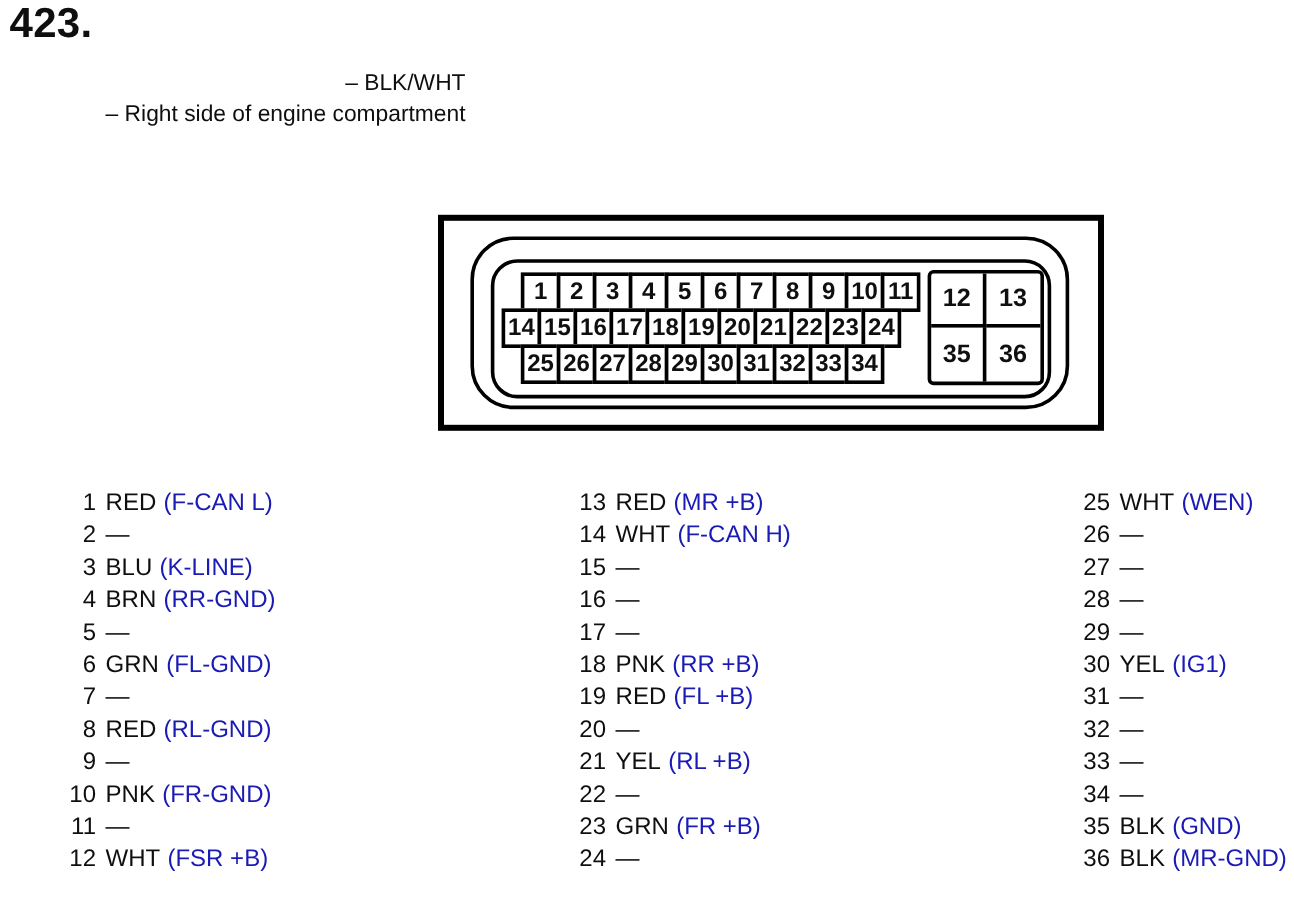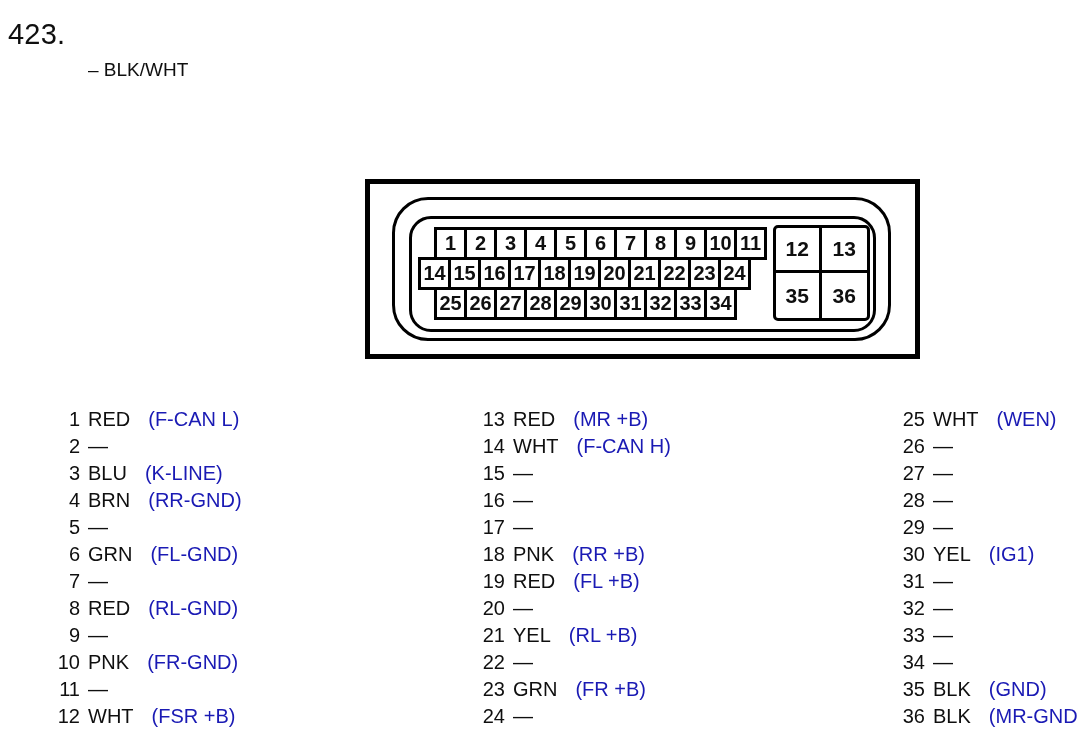--- a/index.html
+++ b/index.html
@@ -5,21 +5,21 @@
   * { margin:0; padding:0; box-sizing:border-box; }
   html,body { width:1078px; height:750px; }
   body {
     position:relative;
     background:#ffffff;
     font-family:"Liberation Sans", sans-serif;
     color:#0f0f0f;
     overflow:hidden;
   }
   
-  .title { position:absolute; left:8px; top:18px; display:flex; font-weight:normal; font-size:29px; letter-spacing:0.2px; }
+  .title { position:absolute; left:8px; top:0; display:flex; font-weight:bold; font-size:35px; letter-spacing:0.2px; }
   .title-num { display:inline-block; width:82px; }
   
   .notes { position:absolute; left:88px; top:57px; font-size:19px; line-height:26px;text-align:right; }
   
   .connector { position:absolute; left:365px; top:179px; width:555px; height:180px; border:5px solid #000; background:#fff; }
   .round1 { position:absolute; left:22px; top:13px; width:499px; height:144px; border:3px solid #000; border-radius:36px; }
   .round2 { position:absolute; left:39px; top:32px; width:467px; height:116px; border:3px solid #000; border-radius:22px; }
   .pin-row { position:absolute; display:flex; }
   .pin-row.r0 { left:64px; top:43px; }
   .pin-row.r1 { left:48px; top:73px; }
@@ -39,31 +39,32 @@
   .side-cell.colL { border-right:3px solid #000; }
   .side-cell.rowT { border-bottom:3px solid #000; }
   
   .pin-col { position:absolute; top:406px; font-size:20px; line-height:27px; }
   .pin-col.c1 { left:40px; }
   .pin-col.c2 { left:465px; }
   .pin-col.c3 { left:885px; }
   .pin-line { display:flex; }
   .pnum { display:inline-block; width:40px; text-align:right; margin-right:8px; flex:none; }
   .pwire { white-space:pre; }
-  .psig { color:var(--signal-blue, #1a1ab4); margin-left:18px; white-space:pre; }
+  .psig { color:var(--signal-blue, #1a1ab4); margin-left:6px; white-space:pre; }
 </style>
 </head>
 <body>
 
 <h1 class="title">
   <span class="title-num">423.</span>
 </h1>
 
 <div class="notes">
   <div class="note-line">– BLK/WHT</div>
+  <div class="note-line">– Right side of engine compartment</div>
 </div>
 
 <div class="connector">
   <div class="round1"></div>
   <div class="round2"></div>
   <div class="pin-row r0">
       <div class="pin-cell">1</div>
       <div class="pin-cell">2</div>
       <div class="pin-cell">3</div>
       <div class="pin-cell">4</div>

